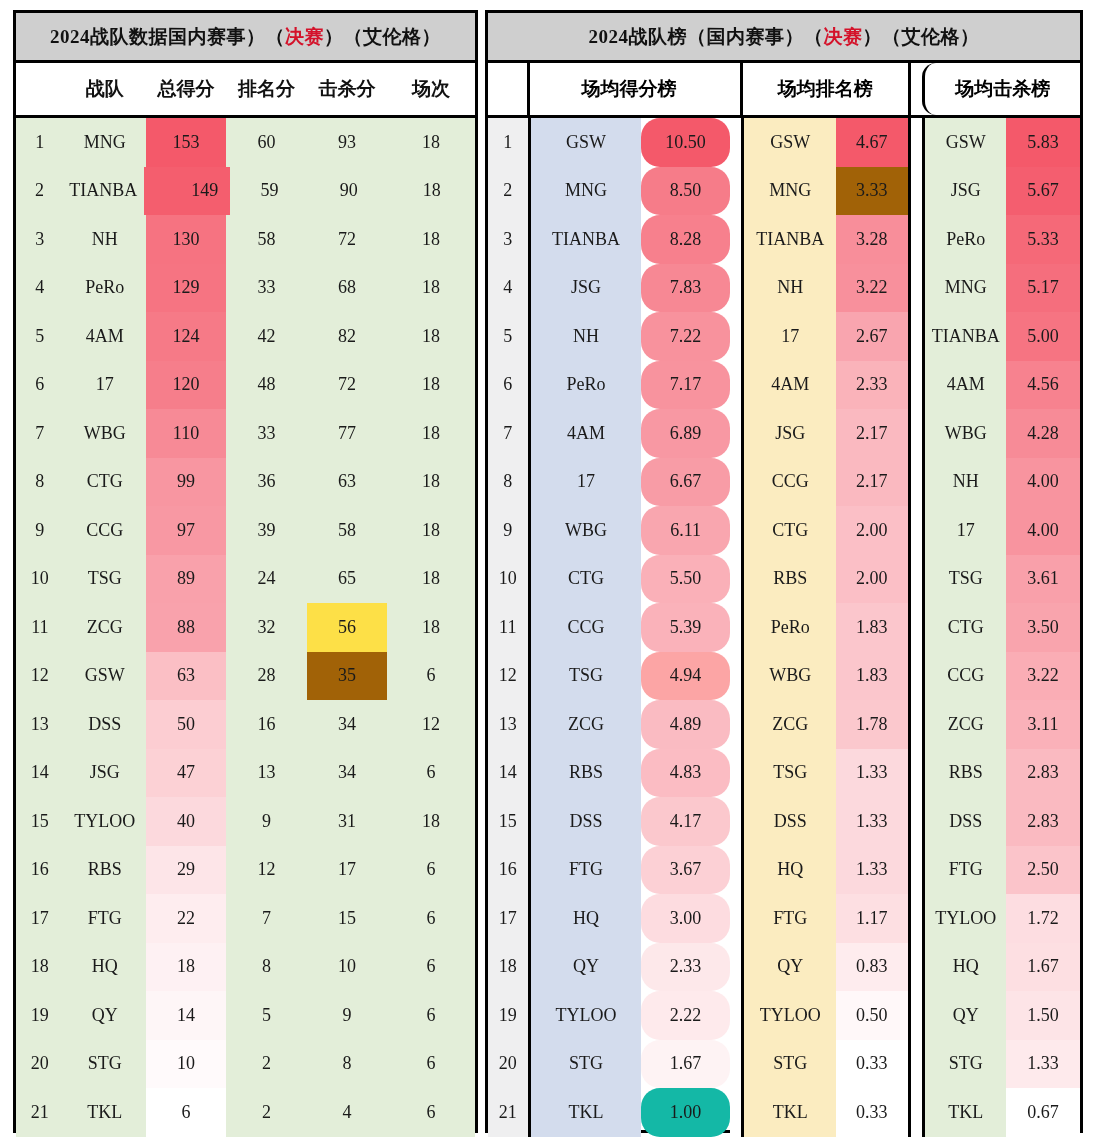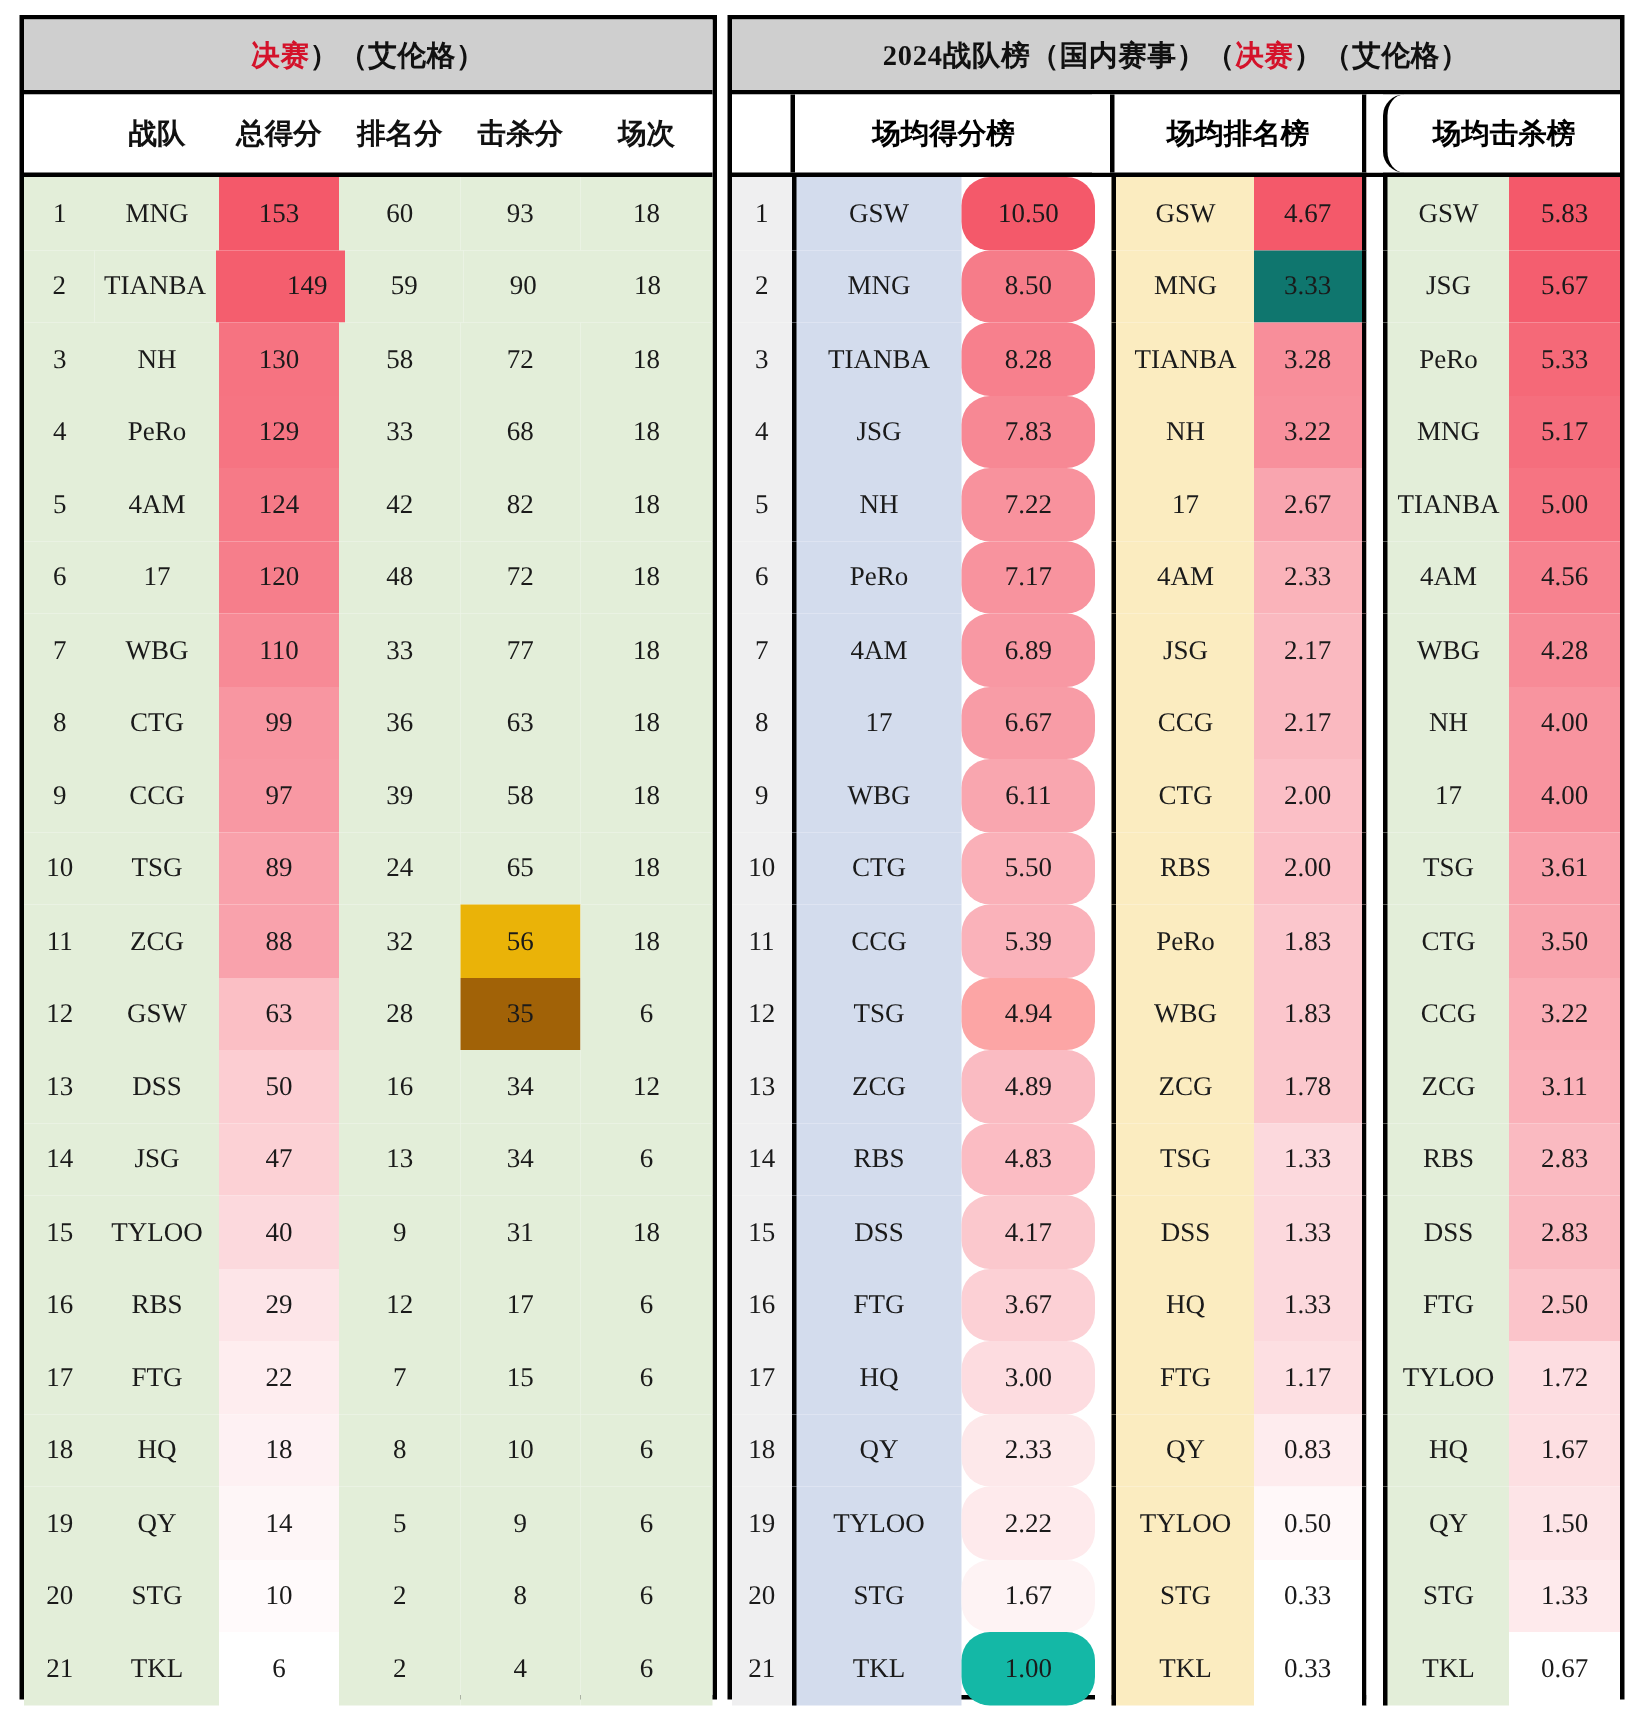--- a/index.html
+++ b/index.html
@@ -63,20 +63,21 @@
     font-size:19px;font-weight:700;white-space:nowrap;
   }
 </style>
 </head>
 <body>
 
 <div id="root">
 
   <div class="panel" id="left-panel">
     <div class="title-bar">
+      <span>2024战队数据国内赛事）（</span>
         <span class="hi">决赛</span>
         <span>）（艾伦格）</span>
     </div>
     <div class="head-row">
       <div class="head-cell l-c0"></div>
       <div class="head-cell l-c1">战队</div>
       <div class="head-cell l-c2">总得分</div>
       <div class="head-cell l-c3">排名分</div>
       <div class="head-cell l-c4">击杀分</div>
       <div class="head-cell l-c5">场次</div>
@@ -160,21 +161,21 @@
           <div class="cell l-c2" style="background: rgb(249, 161, 171);">89</div>
           <div class="cell l-c3" style="background: rgb(227, 238, 217);">24</div>
           <div class="cell l-c4" style="background: rgb(227, 238, 217);">65</div>
           <div class="cell l-c5" style="background: rgb(227, 238, 217);">18</div>
         </div>
         <div class="row" style="height: 48.5px;">
           <div class="cell l-c0" style="background: rgb(227, 238, 217);">11</div>
           <div class="cell l-c1" style="background: rgb(227, 238, 217);">ZCG</div>
           <div class="cell l-c2" style="background: rgb(249, 162, 172);">88</div>
           <div class="cell l-c3" style="background: rgb(227, 238, 217);">32</div>
-          <div class="cell l-c4" style="background: #eab308;">56</div>
+          <div class="cell l-c4" style="background: #fde047;">56</div>
           <div class="cell l-c5" style="background: rgb(227, 238, 217);">18</div>
         </div>
         <div class="row" style="height: 48.5px;">
           <div class="cell l-c0" style="background: rgb(227, 238, 217);">12</div>
           <div class="cell l-c1" style="background: rgb(227, 238, 217);">GSW</div>
           <div class="cell l-c2" style="background: rgb(251, 191, 197);">63</div>
           <div class="cell l-c3" style="background: rgb(227, 238, 217);">28</div>
           <div class="cell l-c4" style="background: #a16207;">35</div>
           <div class="cell l-c5" style="background: rgb(227, 238, 217);">6</div>
         </div>
@@ -278,21 +279,21 @@
           <div class="r-sep"></div>
           <div class="cell r-team-c vrule-l" style="background: rgb(227, 238, 217);">GSW</div>
           <div class="cell r-val-c" style="background: rgb(244, 89, 106);">5.83</div>
         </div>
         <div class="row" style="height: 48.5px;">
           <div class="cell r-rank" style="background: rgb(239, 239, 240);">2</div>
           <div class="cell r-team-a vrule-l" style="background: rgb(211, 220, 237);">MNG</div>
           <div class="cell r-val-a" style="background: rgb(246, 124, 137);">8.50</div>
           <div class="r-sep"></div>
           <div class="cell r-team-b vrule-l" style="background: rgb(251, 236, 192);">MNG</div>
-          <div class="cell r-val-b vrule-r" style="background: #0f766e;">3.33</div>
+          <div class="cell r-val-b vrule-r" style="background: #a16207;">3.33</div>
           <div class="r-sep"></div>
           <div class="cell r-team-c vrule-l" style="background: rgb(227, 238, 217);">JSG</div>
           <div class="cell r-val-c" style="background: rgb(244, 94, 111);">5.67</div>
         </div>
         <div class="row" style="height: 48.5px;">
           <div class="cell r-rank" style="background: rgb(239, 239, 240);">3</div>
           <div class="cell r-team-a vrule-l" style="background: rgb(211, 220, 237);">TIANBA</div>
           <div class="cell r-val-a" style="background: rgb(247, 128, 141);">8.28</div>
           <div class="r-sep"></div>
           <div class="cell r-team-b vrule-l" style="background: rgb(251, 236, 192);">TIANBA</div>

